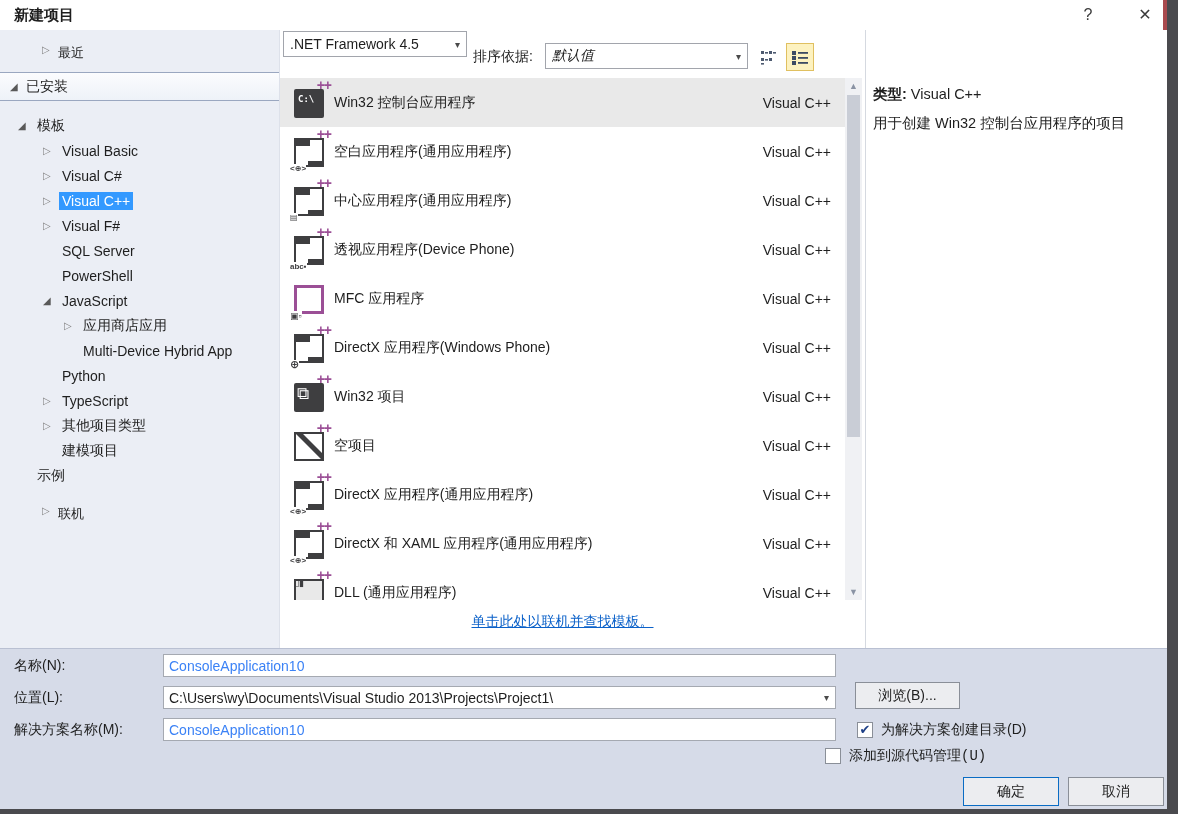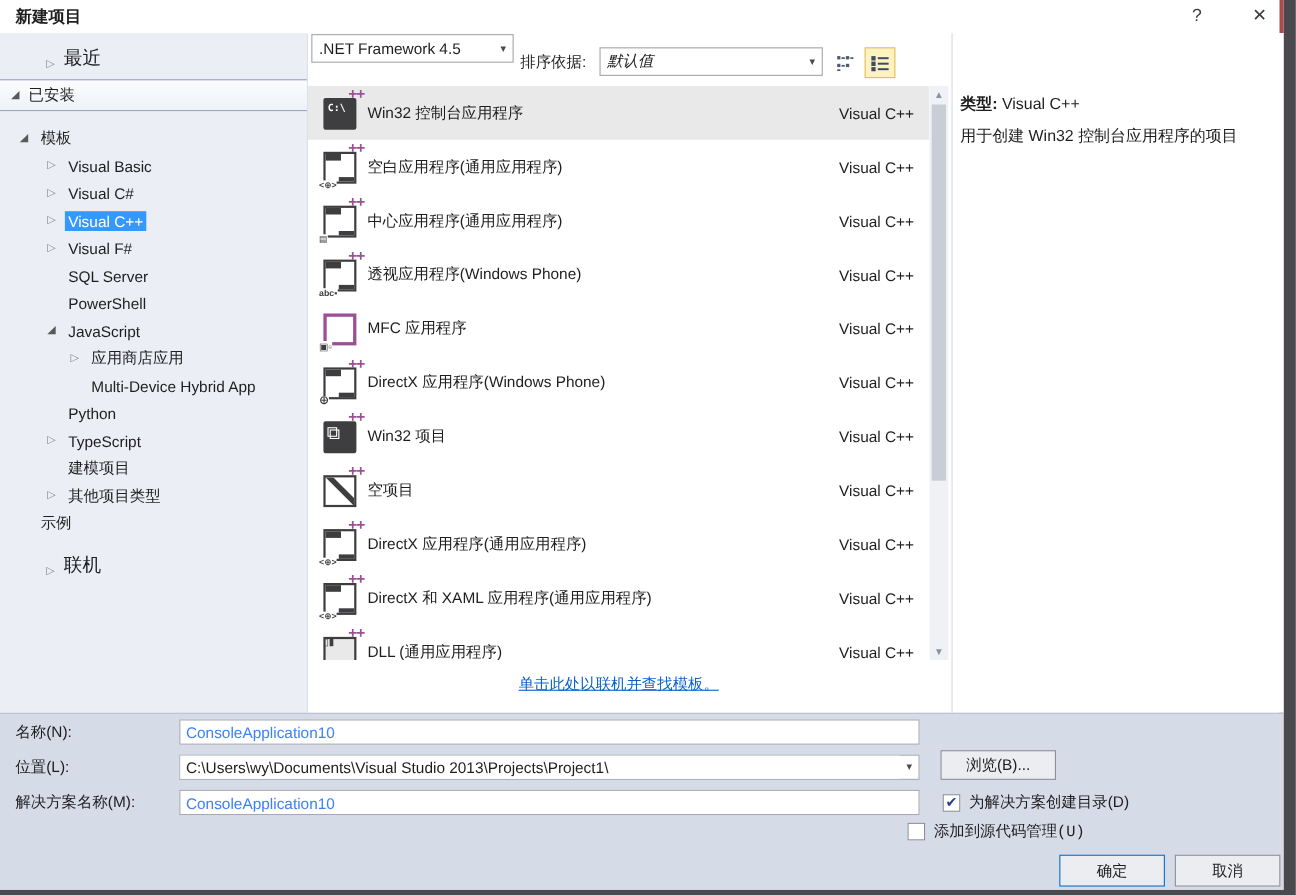--- a/index.html
+++ b/index.html
@@ -15,21 +15,21 @@
   }
   
   .titlebar { position:absolute; left:0; top:0; width:100%; height:30px; background:#fff; }
   .title { position:absolute; left:14px; top:6px; font-size:15px; color:#1e1e1e;font-weight:bold; }
   .tb-btn { position:absolute; top:4px; width:30px; height:22px; text-align:center;
             font-size:16px; color:#3b3b3b; line-height:22px; cursor:default; }
   .help { left:1073px; }
   .close { left:1130px; }
   
   .sidebar { position:absolute; left:0; top:30px; width:280px; height:618px; background:#ebeef5; border-right:1px solid #dde1ea;}
-  .side-row { position:absolute; display:flex; align-items:flex-end; height:20px; font-size:17px;padding-left:30px; }
+  .side-row { position:absolute; display:flex; align-items:flex-start; height:20px; font-size:13px;padding-left:30px; }
   .tw { width:16px; display:inline-block; font-size:10px; color:#6e6e6e; text-align:left; }
   .tw.expanded::before { content:"◢"; color:#595959; }
   .tw.collapsed::before { content:"▷"; color:#848484; }
   .recent { left:12px; top:14px; }
   .online { left:12px; top:475px; }
   .installed-hdr {
     position:absolute; left:0; top:42px; width:279px; height:29px;
     display:flex; align-items:center; padding-left:10px; font-size:14px;
     background:linear-gradient(#fbfcfe,#eef2f8);
     border-top:1px solid #9aa7c0; border-bottom:1px solid #9aa7c0;
@@ -190,26 +190,26 @@
         </div>
       <div class="tree-item lvl2">
           <span class="tw"></span>
           <span class="lbl">Python</span>
         </div>
       <div class="tree-item lvl2">
           <span class="tw collapsed"></span>
           <span class="lbl">TypeScript</span>
         </div>
       <div class="tree-item lvl2">
+          <span class="tw collapsed"></span>
+          <span class="lbl">其他项目类型</span>
+        </div>
+      <div class="tree-item lvl2">
           <span class="tw"></span>
           <span class="lbl">建模项目</span>
-        </div>
-      <div class="tree-item lvl2">
-          <span class="tw collapsed"></span>
-          <span class="lbl">其他项目类型</span>
         </div>
       <div class="tree-item lvl1">
           <span class="tw"></span>
           <span class="lbl">示例</span>
         </div>
     </div>
     <div class="side-row online">
       <span class="tw collapsed"></span>
       <span class="lbl">联机</span>
     </div>
@@ -287,21 +287,21 @@
         </span>
       <span class="tlabel">中心应用程序(通用应用程序)</span>
       <span class="tlang">Visual C++</span>
     </div>
     <div class="trow">
       <span class="ticon frame">
           <span class="ibox"></span>
           <span class="gl">abc▪</span>
           <span class="badge">++</span>
         </span>
-      <span class="tlabel">透视应用程序(Windows Phone)</span>
+      <span class="tlabel">透视应用程序(Device Phone)</span>
       <span class="tlang">Visual C++</span>
     </div>
     <div class="trow">
       <span class="ticon v-mfc">
           <span class="ibox"></span>
           <span class="gl">▣▫</span>
         </span>
       <span class="tlabel">MFC 应用程序</span>
       <span class="tlang">Visual C++</span>
     </div>

